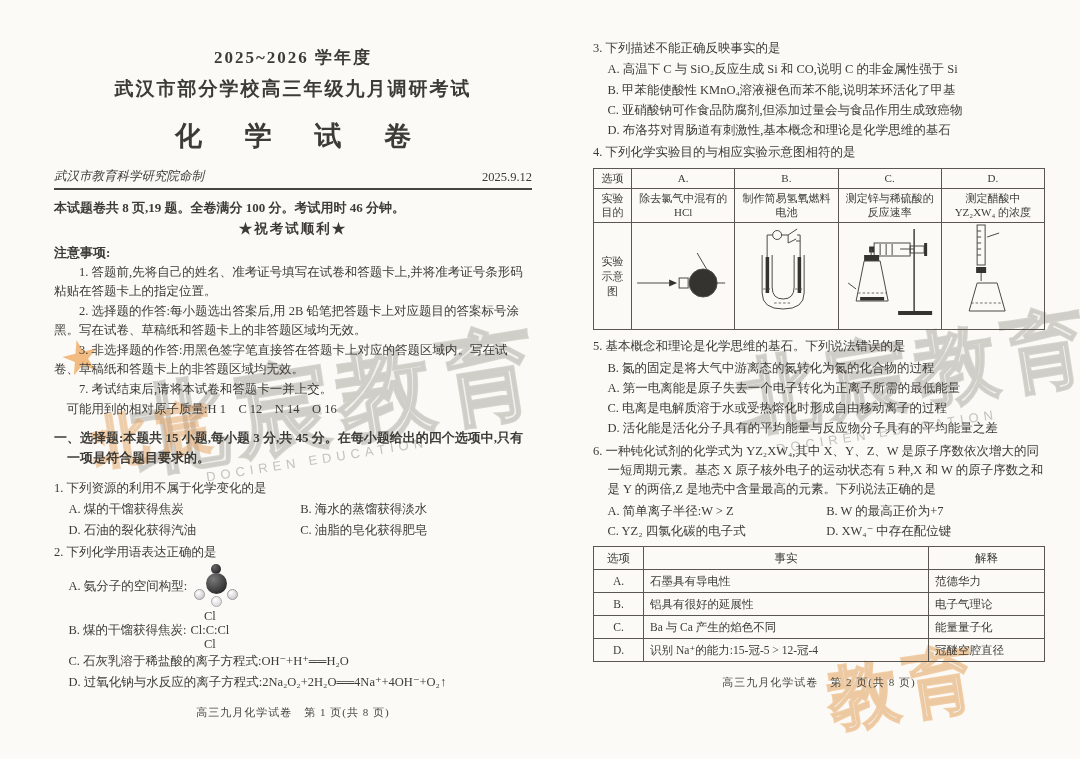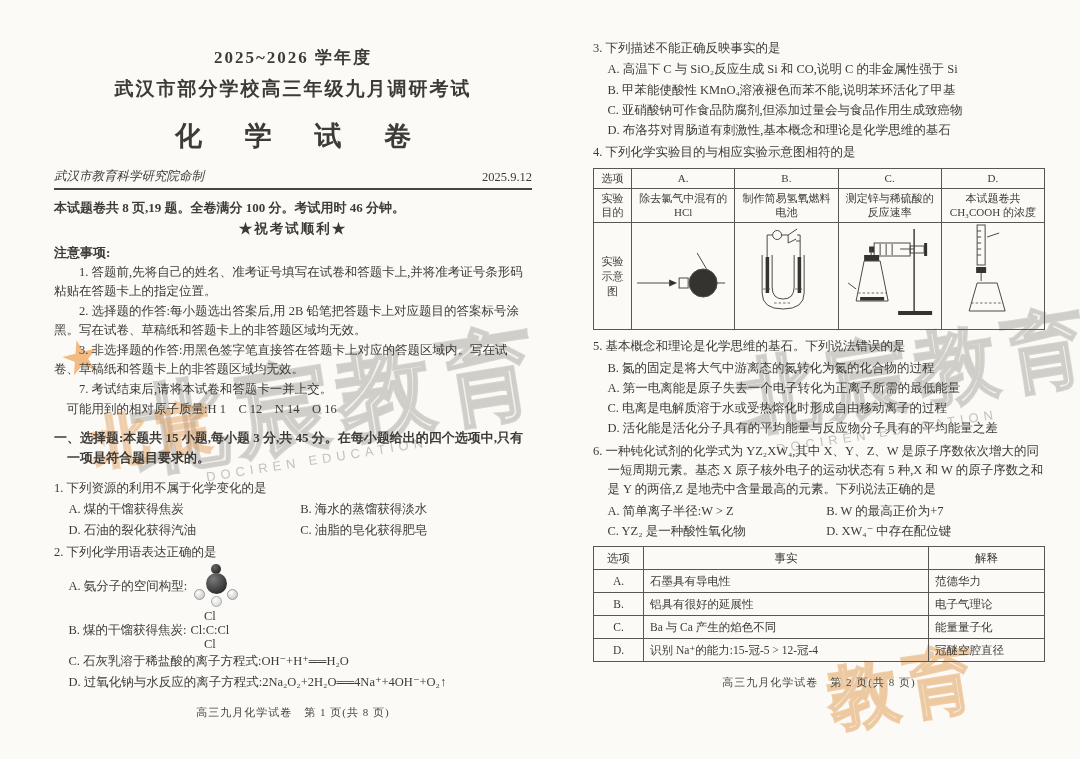--- a/index.html
+++ b/index.html
@@ -175,21 +175,21 @@
       <td>A.</td>
       <td>B.</td>
       <td>C.</td>
       <td>D.</td>
     </tr>
     <tr>
       <td class="lbl">实验目的</td>
       <td>除去氯气中混有的 HCl</td>
       <td>制作简易氢氧燃料电池</td>
       <td>测定锌与稀硫酸的反应速率</td>
-      <td>本试题卷共 CH₃COOH 的浓度</td>
+      <td>测定醋酸中 YZ₂XW₄ 的浓度</td>
     </tr>
     <tr>
       <td class="lbl">实验示意图</td>
 
       <td class="diagcell">
         <div class="dwrap">
           <svg viewBox="0 0 100 106">
             <line class="ln" x1="4" y1="60" x2="36" y2="60"></line>
             <polygon class="fill" points="36,56.5 44,60 36,63.5"></polygon>
             <rect class="ln" x="46" y="55" width="9" height="10"></rect>
@@ -282,21 +282,21 @@
   <p class="optline">A. 第一电离能是原子失去一个电子转化为正离子所需的最低能量</p>
   <p class="optline">C. 电离是电解质溶于水或受热熔化时形成自由移动离子的过程</p>
   <p class="optline">D. 活化能是活化分子具有的平均能量与反应物分子具有的平均能量之差</p>
 
   <p class="stem hang">6. 一种钝化试剂的化学式为 YZ₂XW₄,其中 X、Y、Z、W 是原子序数依次增大的同一短周期元素。基态 X 原子核外电子的运动状态有 5 种,X 和 W 的原子序数之和是 Y 的两倍,Z 是地壳中含量最高的元素。下列说法正确的是</p>
   <div class="opt2">
     <span>A. 简单离子半径:W &gt; Z</span>
     <span>B. W 的最高正价为+7</span>
   </div>
   <div class="opt2">
-    <span>C. YZ₂ 是一种酸性氧化物</span>
+    <span>C. YZ₂ 四氯化碳的电子式</span>
     <span>D. XW₄⁻ 中存在配位键</span>
   </div>
 
   <table class="q7t">
     <tbody>
         <tr class="hd">
       <td class="c0">选项</td>
       <td>事实</td>
       <td class="c2">解释</td>
     </tr>

